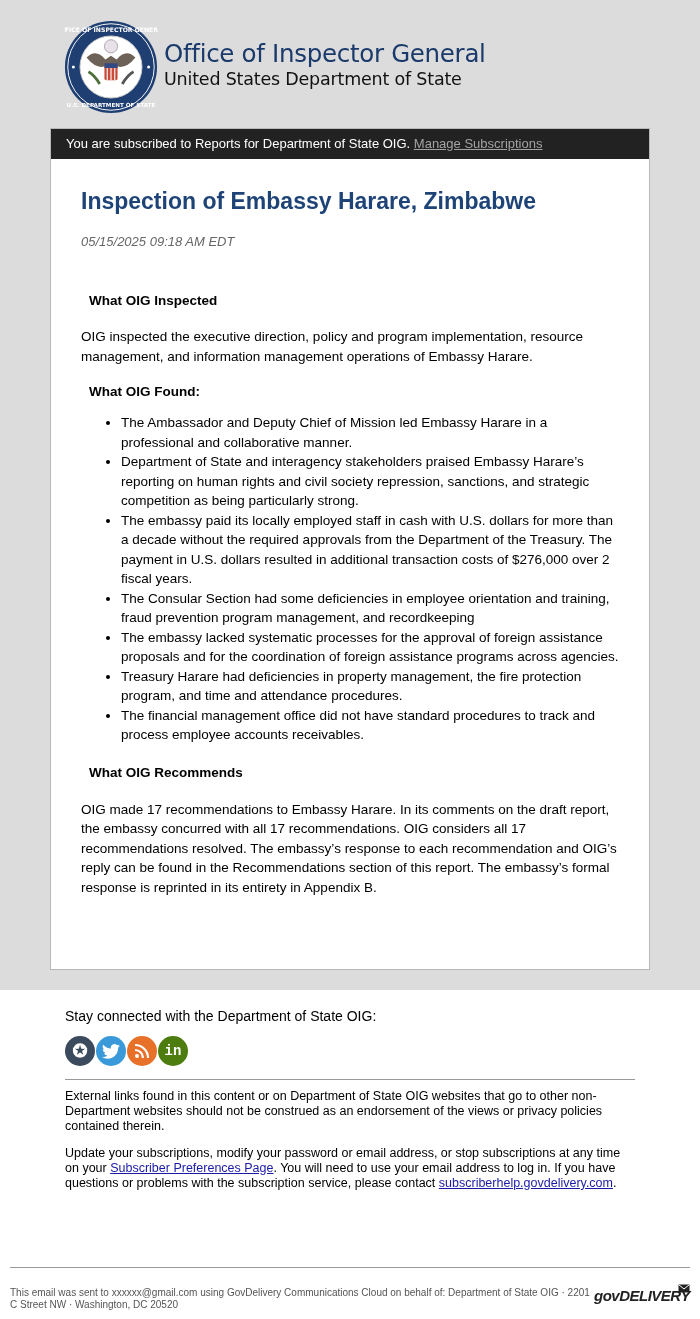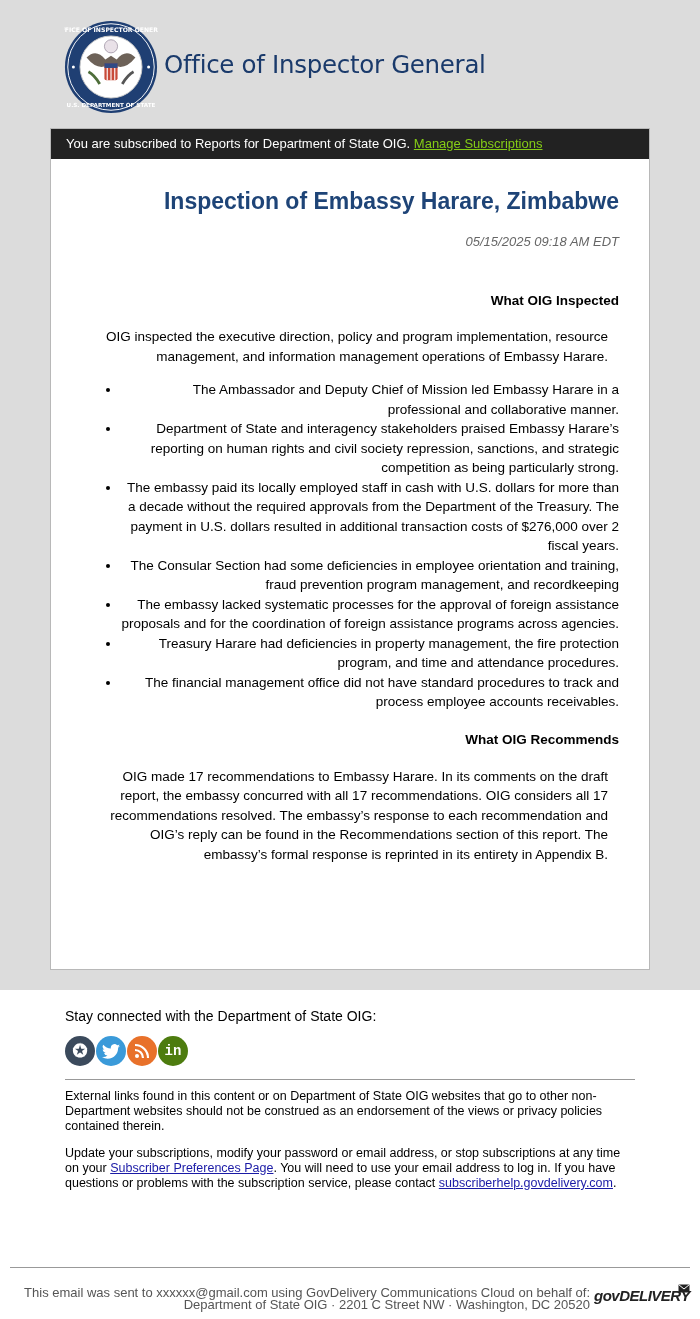--- a/index.html
+++ b/index.html
@@ -6,39 +6,39 @@
   body { width:700px; height:1319px; background:#ffffff; font-family:"Liberation Sans", sans-serif; color:#000; position:relative; overflow:hidden; }
   .top-bg { position:absolute; left:0; top:0; width:700px; height:990px; background:#dcdcdc; }
   .logo-wrap { position:absolute; left:64px; top:20px; display:flex; align-items:center; }
   .seal { width:94px; height:94px; }
   .logo-text { margin-left:6px; margin-top:-4px; }
   .logo-title { font-family:"DejaVu Sans", sans-serif; font-size:24.5px; color:#1a3a6b; line-height:28px; letter-spacing:-0.3px; }
   .logo-sub { font-family:"DejaVu Sans", sans-serif; font-size:17.5px; color:#111; line-height:22px; letter-spacing:-0.2px; }
 
   .card { position:absolute; left:50px; top:128px; width:598px; height:840px; background:#fff; border:1px solid #b8b8b8; }
   .sub-bar { height:30px; background:#222222; color:#fff; font-size:13px; line-height:30px; padding-left:15px; }
-  .sub-bar a { color:#84cc16; }
-  .content { padding:28px 30px 0 30px;text-align:right; }
+  .sub-bar a { color:#a3a3a3; }
+  .content { padding:28px 30px 0 30px; }
   .title { font-size:23px; font-weight:bold; color:#1e4477; margin:0; line-height:28px; }
   .date { font-size:13px; font-style:italic; color:#666; margin-top:19px; }
-  .h { font-size:13.5px; font-weight:bold; margin:0; }
-  .p { font-size:13.5px; line-height:19.5px; margin:11px; }
+  .h { font-size:13.5px; font-weight:bold; margin:8px; }
+  .p { font-size:13.5px; line-height:19.5px; margin:0; }
   ul.found { margin:14px 0 0 0; padding-left:40px; font-size:13.5px; line-height:19.5px; }
   ul.found li { margin:0; }
 
   .footer { position:absolute; left:65px; top:1008px; width:570px; font-size:12.5px; }
   .stay { font-size:14px; }
   .icons { display:flex; margin-top:12px; gap:1px; }
   .icon { width:30px; height:30px; border-radius:50%; display:flex; align-items:center; justify-content:center; color:#fff; font-weight:bold; }
   .divider { height:1px; background:#999; margin-top:13px; }
   .ft-p { font-size:12.5px; line-height:15px; margin:9px 0 0 0; }
   .ft-p a { color:#1a1aa6; text-decoration:underline; }
   .ft-p2 { margin-top:12px; }
   .bottom-rule { position:absolute; left:10px; top:1267px; width:680px; height:1px; background:#999; }
-  .bottom-text { position:absolute; left:10px; top:1287px; width:580px; font-size:13px; line-height:12px; color:#555;text-align:right; }
+  .bottom-text { position:absolute; left:10px; top:1287px; width:580px; font-size:10px; line-height:12px; color:#555; }
   .gd-logo { position:absolute; left:594px; top:1287px; font-size:15px; font-weight:bold; font-style:italic; color:#222; letter-spacing:-0.5px; }
   .gd-env { position:absolute; left:678px; top:1284px; }
 </style>
 </head>
 <body>
 
 <div class="top-bg"></div>
 
 <div class="logo-wrap">
   <svg class="seal" viewBox="0 0 100 100">
@@ -55,35 +55,37 @@
     <line x1="54" y1="51" x2="54" y2="64" stroke="#fff" stroke-width="1.2"></line>
     <path d="M26 55 Q32 58 38 68" stroke="#4e6e3a" stroke-width="3" fill="none"></path>
     <path d="M74 55 Q68 58 62 68" stroke="#555" stroke-width="3" fill="none"></path>
     <circle cx="10" cy="50" r="1.6" fill="#fff"></circle>
     <circle cx="90" cy="50" r="1.6" fill="#fff"></circle>
     <text x="50" y="13" font-size="6.5" fill="#fff" text-anchor="middle" font-family="DejaVu Sans, sans-serif" font-weight="bold">OFFICE OF INSPECTOR GENERAL</text>
     <text x="50" y="93" font-size="6" fill="#fff" text-anchor="middle" font-family="DejaVu Sans, sans-serif" font-weight="bold">U.S. DEPARTMENT OF STATE</text>
   </svg>
   <div class="logo-text">
     <div class="logo-title">Office of Inspector General</div>
+    <div class="logo-sub">United States Department of State</div>
   </div>
 </div>
 
 <div class="card">
   <div class="sub-bar">
     <span>You are subscribed to Reports for Department of State OIG.</span>
     <a href="#">Manage Subscriptions</a>
   </div>
   <div class="content">
     <h1 class="title">Inspection of Embassy Harare, Zimbabwe</h1>
     <div class="date">05/15/2025 09:18 AM EDT</div>
 
     <p class="h" style="margin-top:44px">What OIG Inspected</p>
     <p class="p" style="margin-top:19px">OIG inspected the executive direction, policy and program implementation, resource management, and information management operations of Embassy Harare.</p>
 
+    <p class="h" style="margin-top:18px">What OIG Found:</p>
     <ul class="found">
       <li>The Ambassador and Deputy Chief of Mission led Embassy Harare in a professional and collaborative manner.</li>
       <li>Department of State and interagency stakeholders praised Embassy Harare’s reporting on human rights and civil society repression, sanctions, and strategic competition as being particularly strong.</li>
       <li>The embassy paid its locally employed staff in cash with U.S. dollars for more than a decade without the required approvals from the Department of the Treasury. The payment in U.S. dollars resulted in additional transaction costs of $276,000 over 2 fiscal years.</li>
       <li>The Consular Section had some deficiencies in employee orientation and training, fraud prevention program management, and recordkeeping</li>
       <li>The embassy lacked systematic processes for the approval of foreign assistance proposals and for the coordination of foreign assistance programs across agencies.</li>
       <li>Treasury Harare had deficiencies in property management, the fire protection program, and time and attendance procedures.</li>
       <li>The financial management office did not have standard procedures to track and process employee accounts receivables.</li>
     </ul>
 

